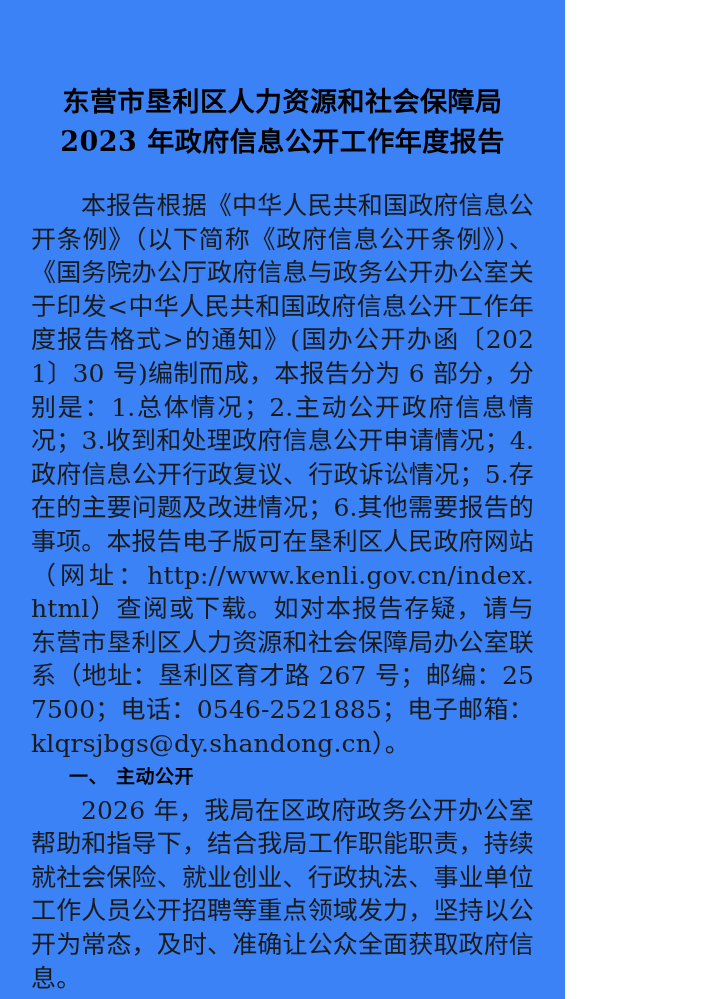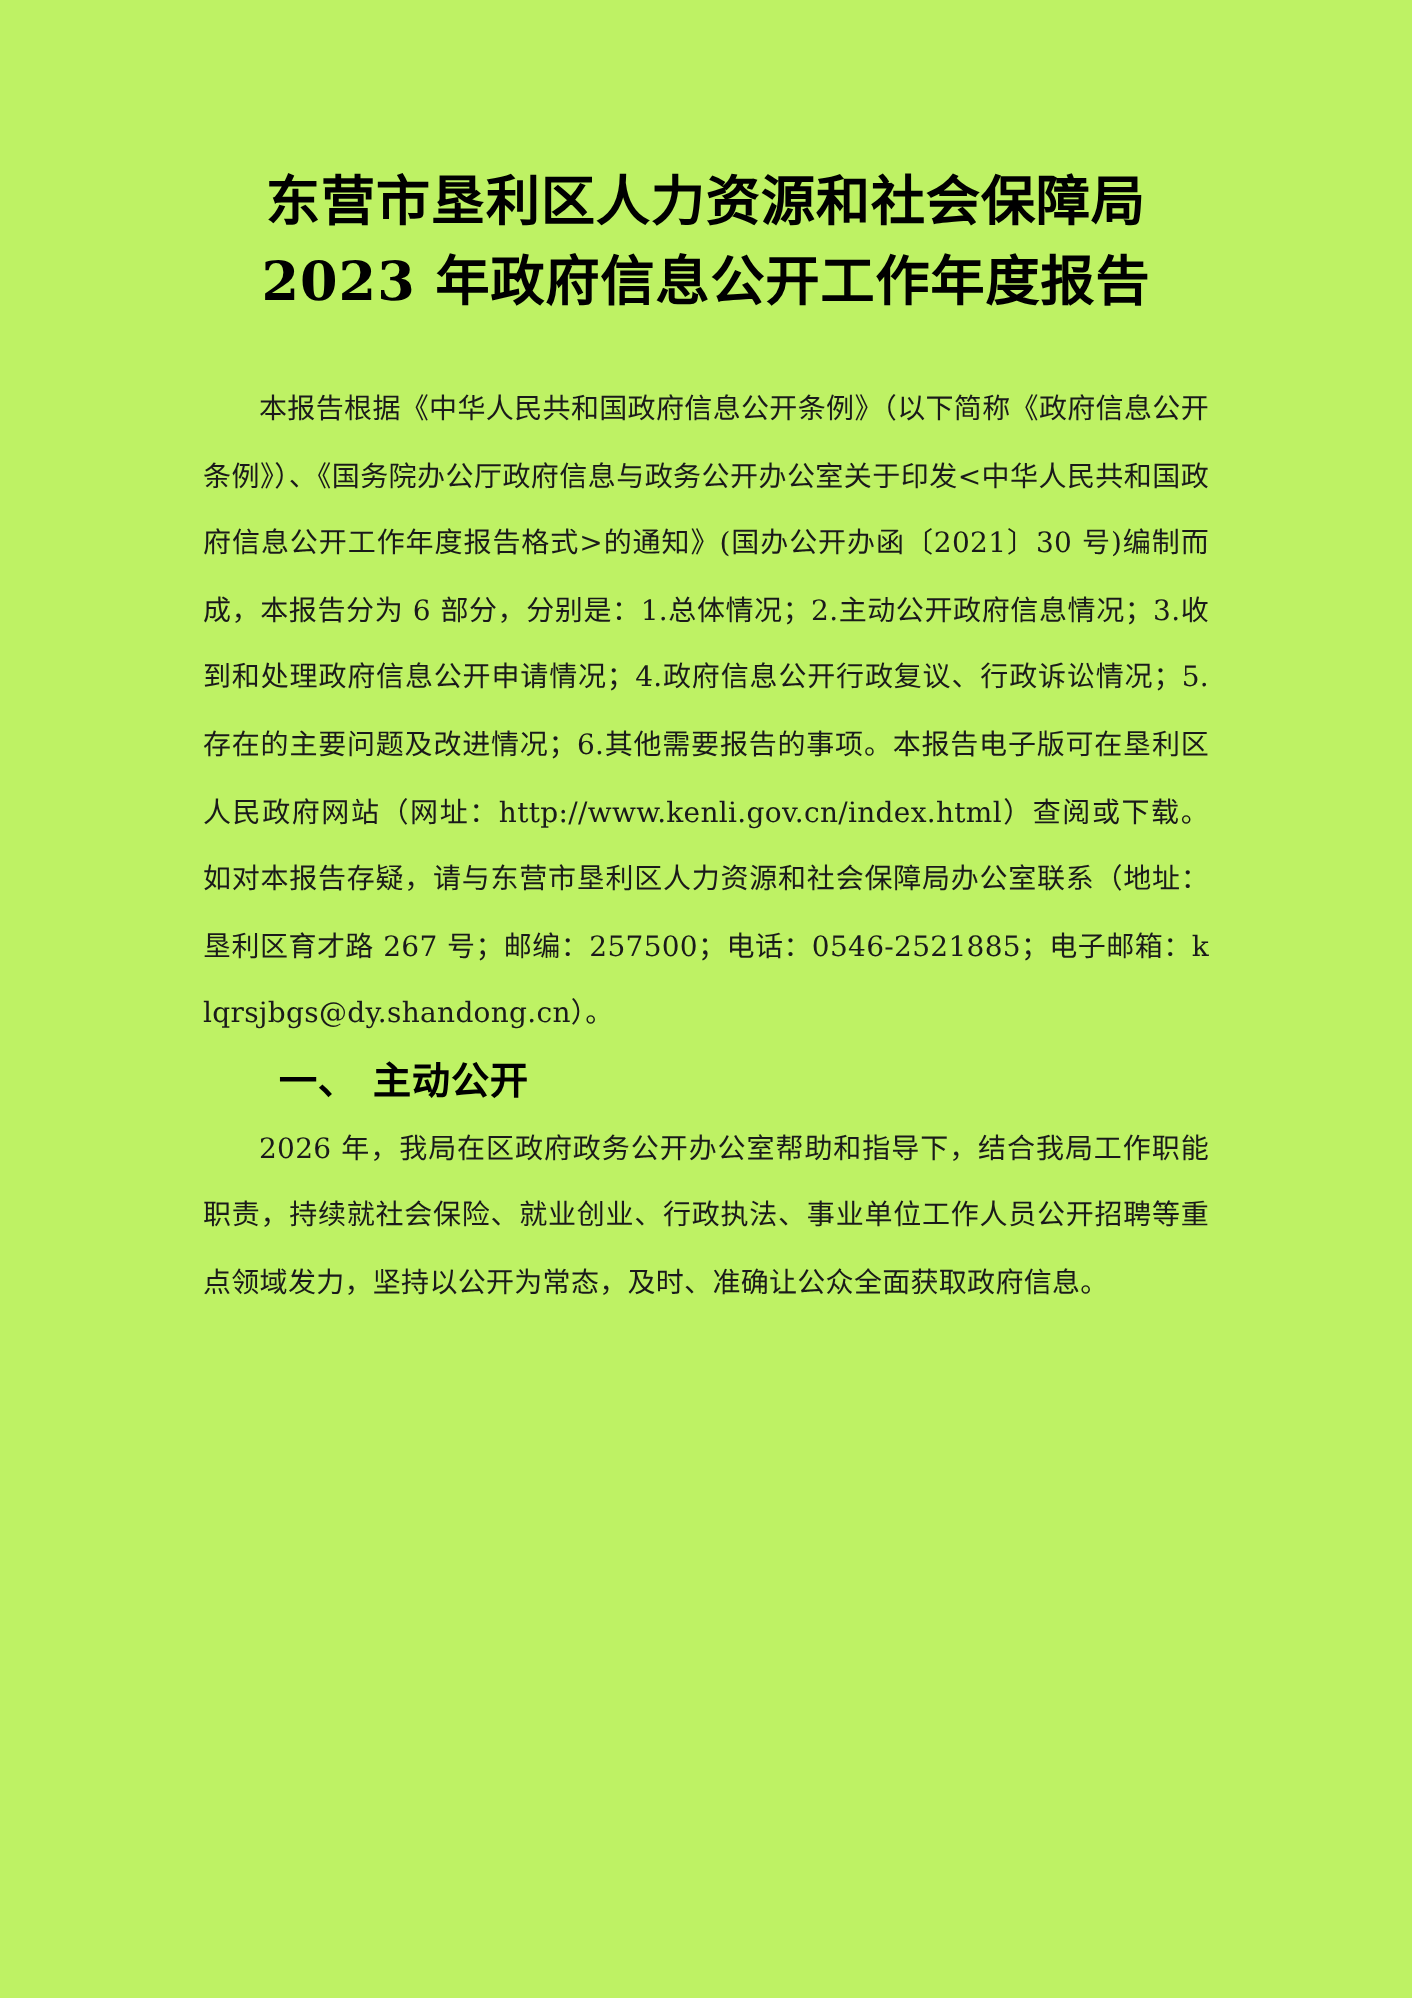--- a/index.html
+++ b/index.html
@@ -13,24 +13,24 @@
     width: 707px;
     height: 999px;
     overflow: hidden;
     font-family: "DejaVu Serif", "Liberation Serif", serif;
     color: #000000;
     -webkit-font-smoothing: antialiased;
   }
 
   .page {
     position: relative;
-    width: 706px;
+    width: 565px;
     height: 999px;
     box-sizing: border-box;
-    background: #bef264;
+    background: #3b82f6;
     padding: 0;
   }
 
   
   .doc-title {
     margin: 0;
     padding-top: 82px;
     text-align: center;
     font-family: "DejaVu Serif", "Liberation Serif", serif;
     font-weight: 700;
@@ -52,21 +52,21 @@
   
   .body-region {
     margin: 0 auto;
     padding-top: 27px;
     width: 503px;           
   }
 
   p.para {
     margin: 0;
     font-family: "DejaVu Serif", "Liberation Serif", serif;
-    font-size: 14px;
+    font-size: 25px;
     line-height: 33.6px;
     text-align: justify;
     text-justify: inter-character;
     text-align-last: left;
     word-break: break-all;
     letter-spacing: 0.15px;
     color: #1a1a1a;
   }
 
   p.para.indent {

